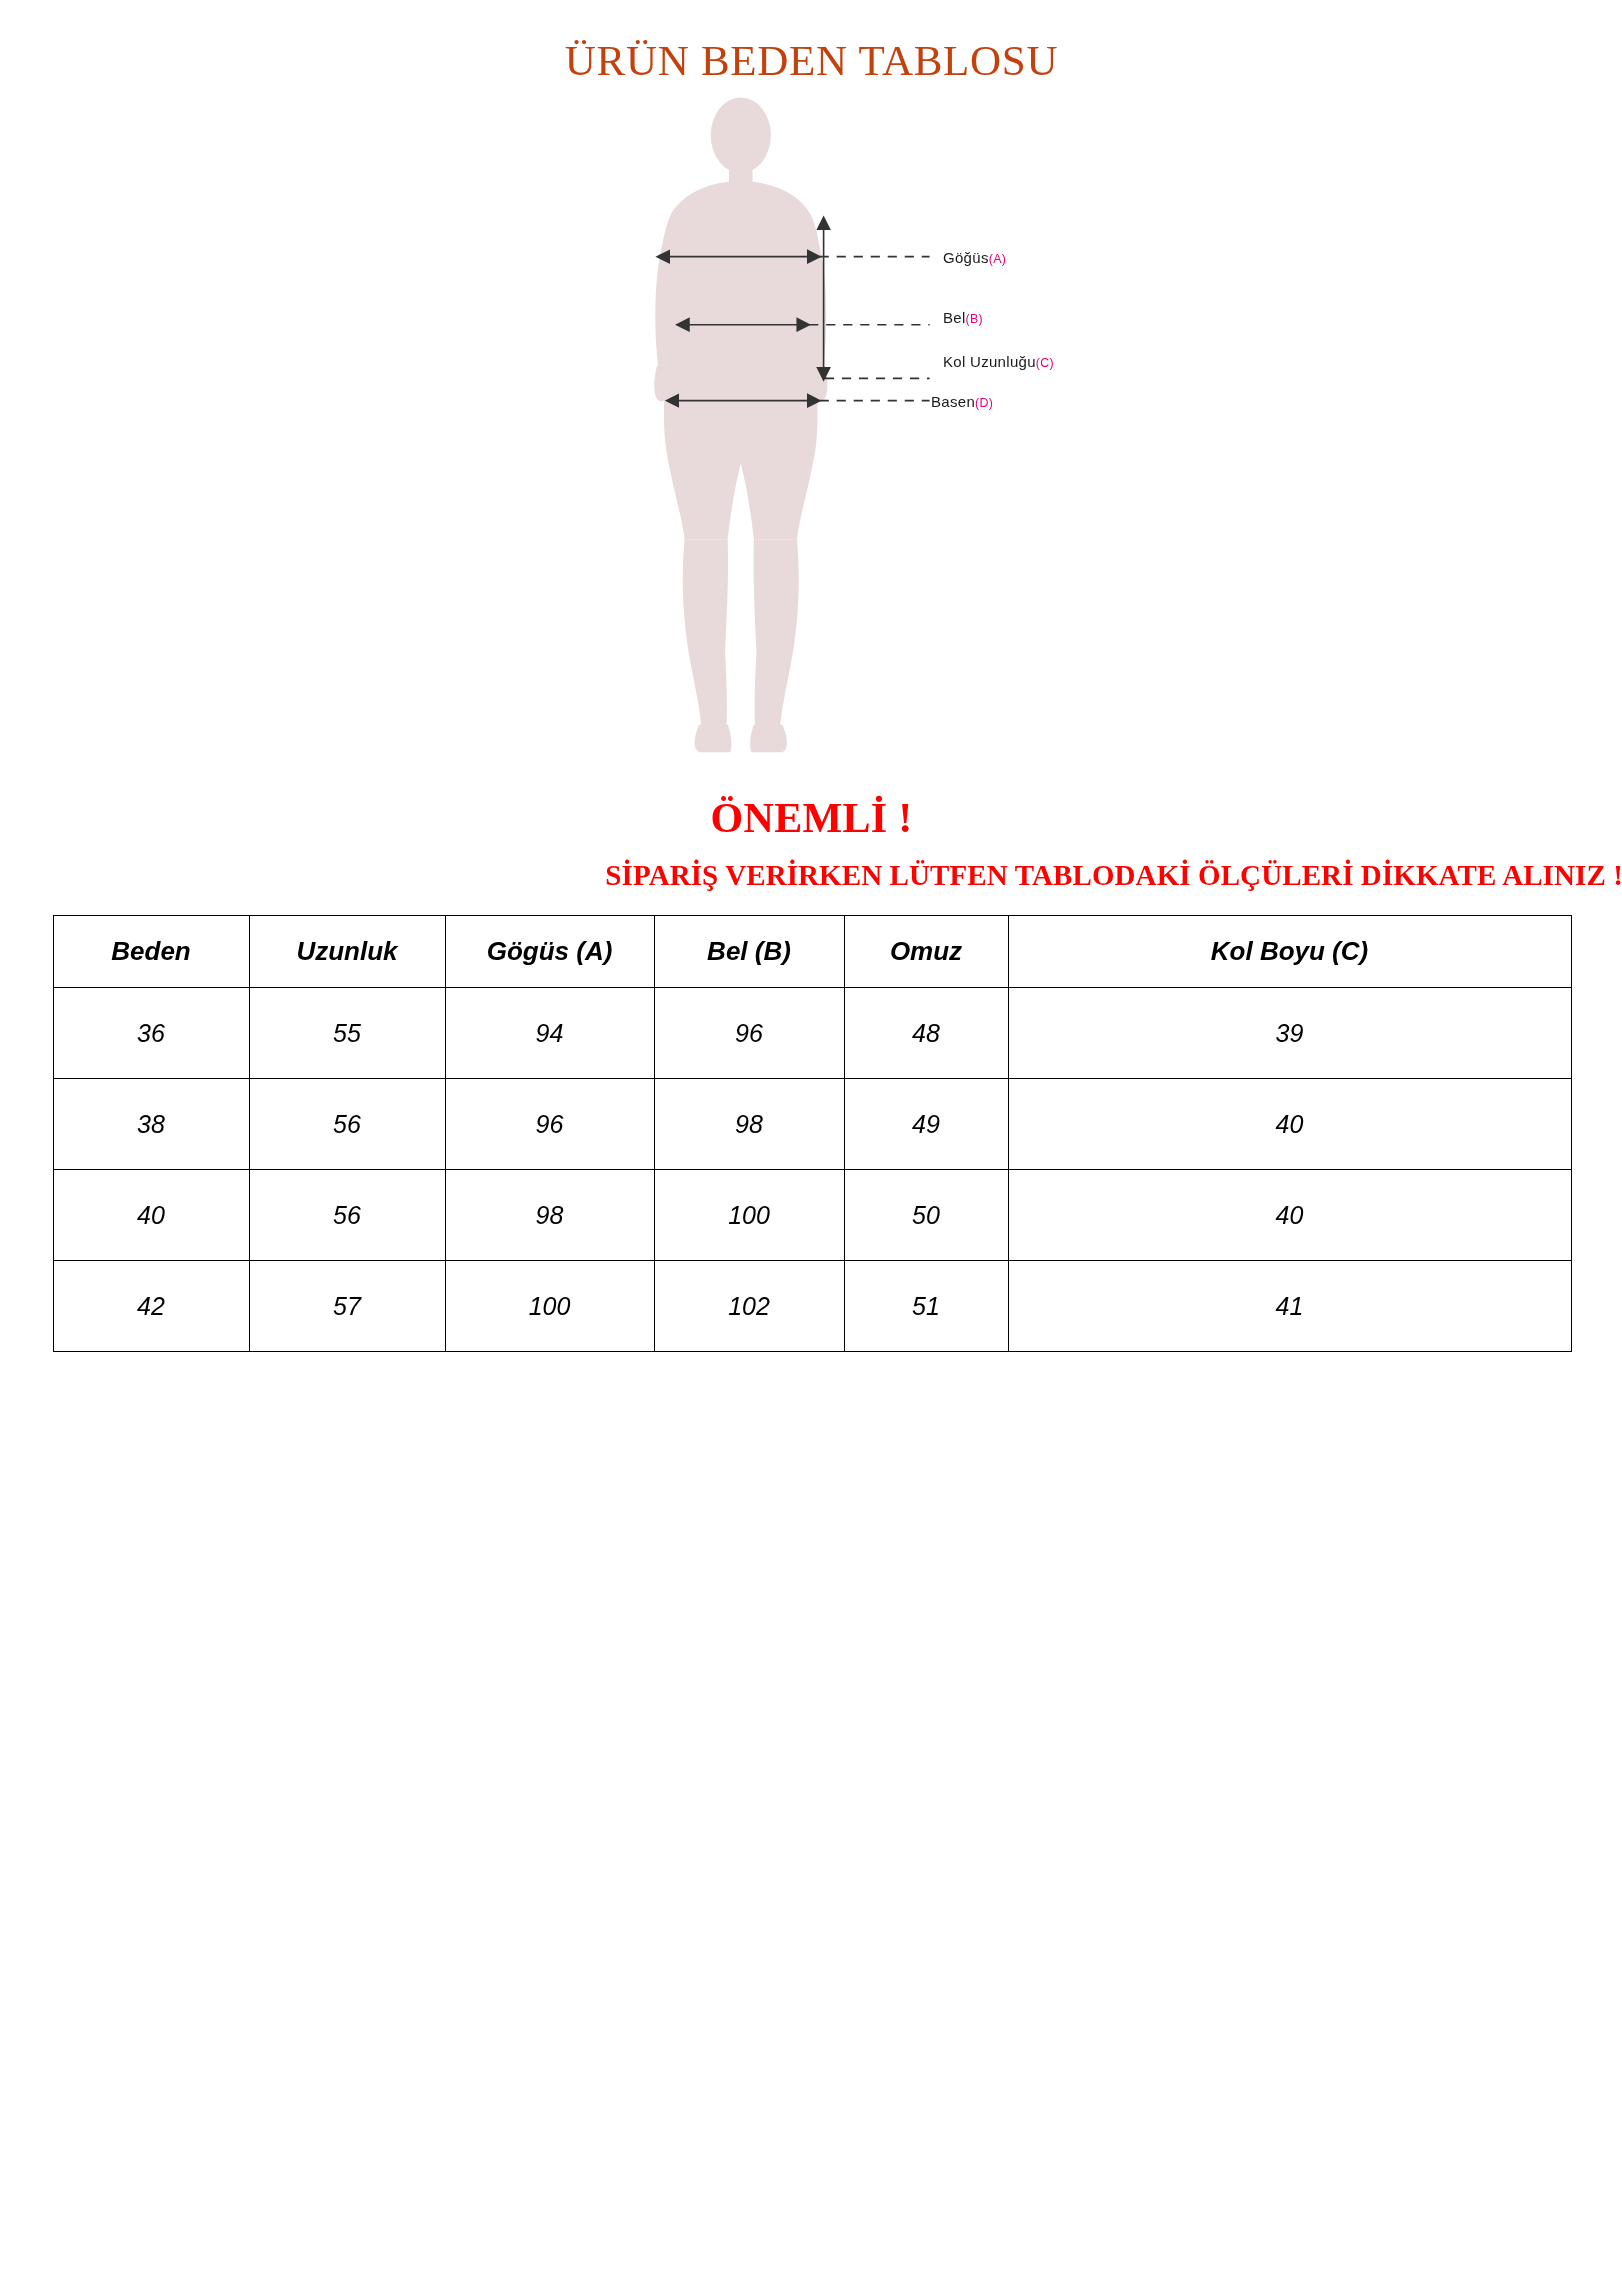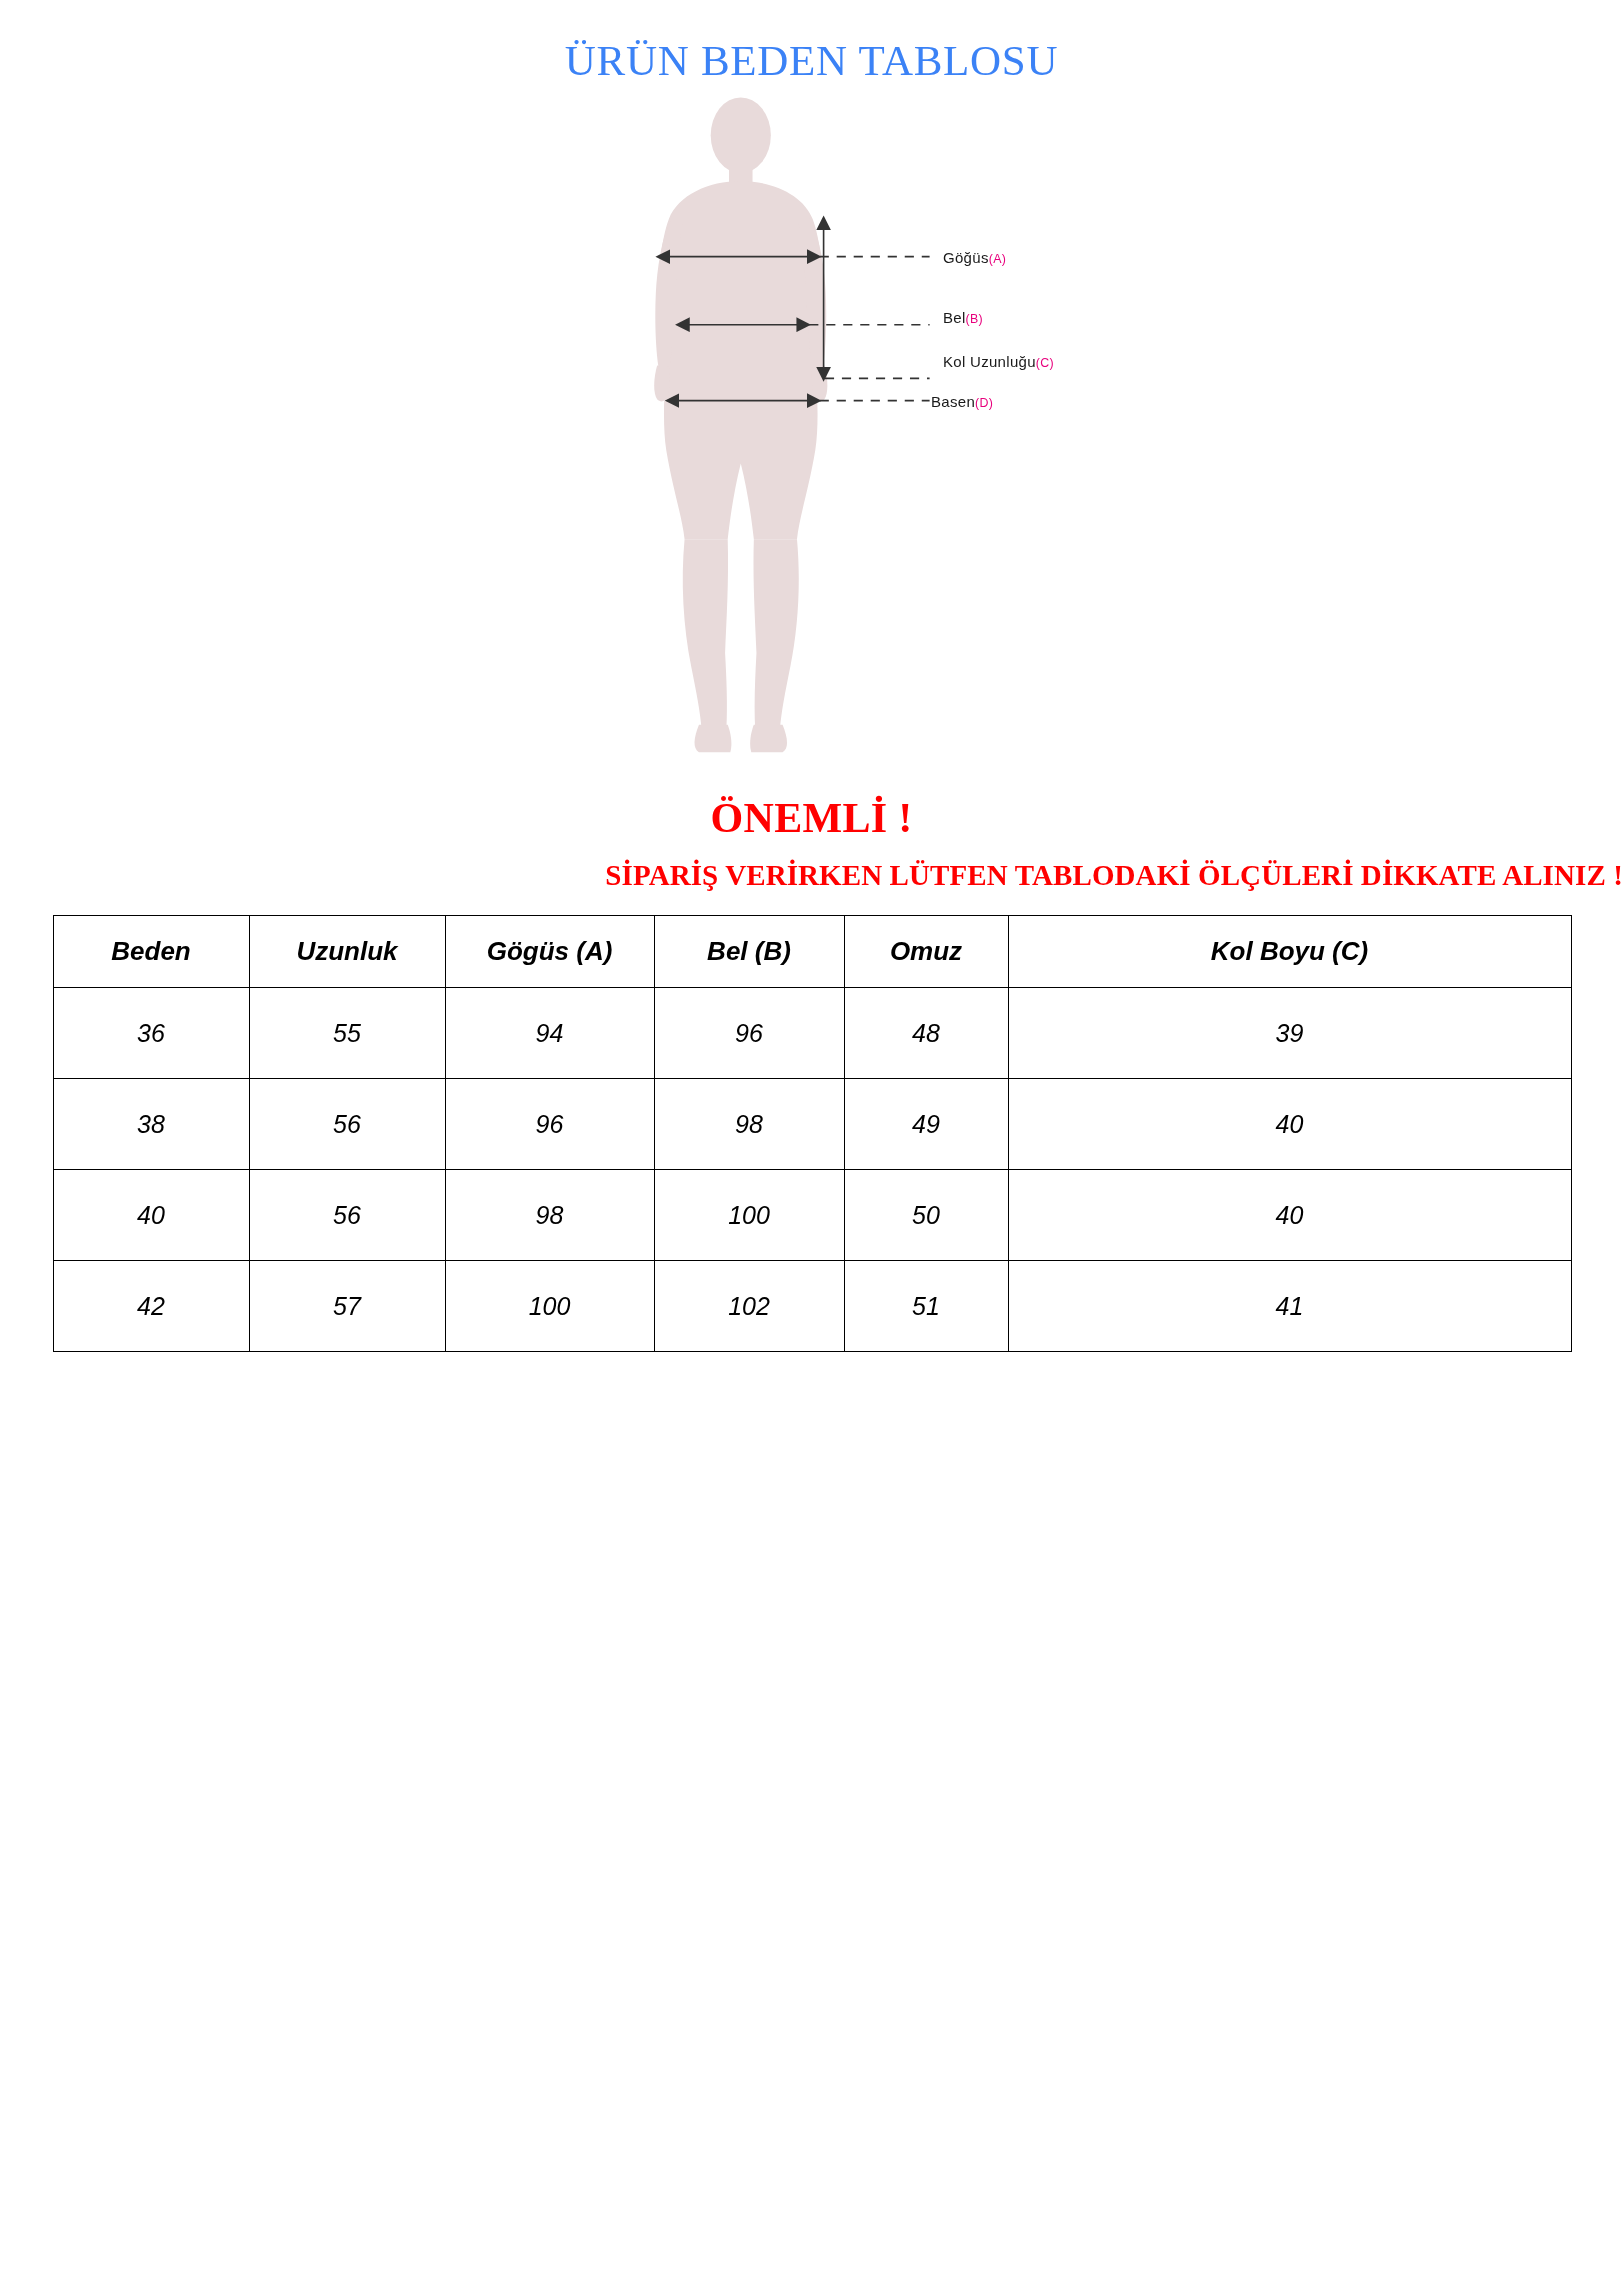--- a/index.html
+++ b/index.html
@@ -22,21 +22,21 @@
     height: 2295px;
     box-sizing: border-box;
     padding: 0;
   }
 
   .doc-title {
     text-align: center;
     font-family: "Liberation Serif", serif;
     font-size: 43px;
     letter-spacing: 0.7px;
-    color: #3b82f6;
+    color: #c2410c;
     margin: 0;
     padding-top: 36px;
     font-weight: 400;
   }
 
   
   .figure-area {
     position: relative;
     width: 1623px;
     height: 694px;

